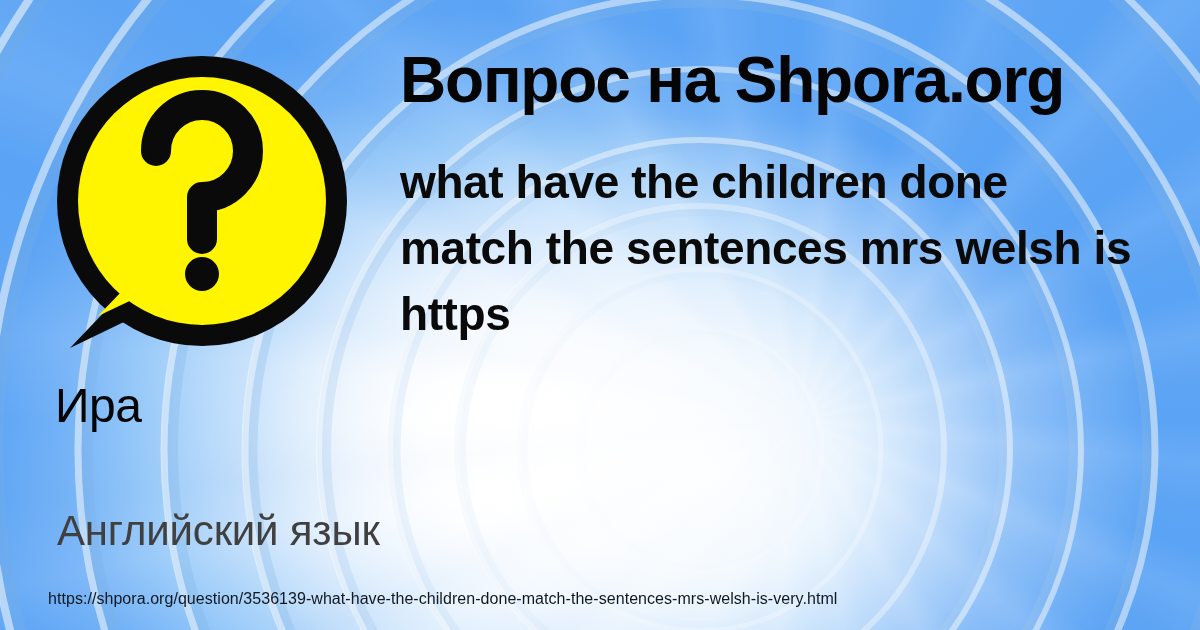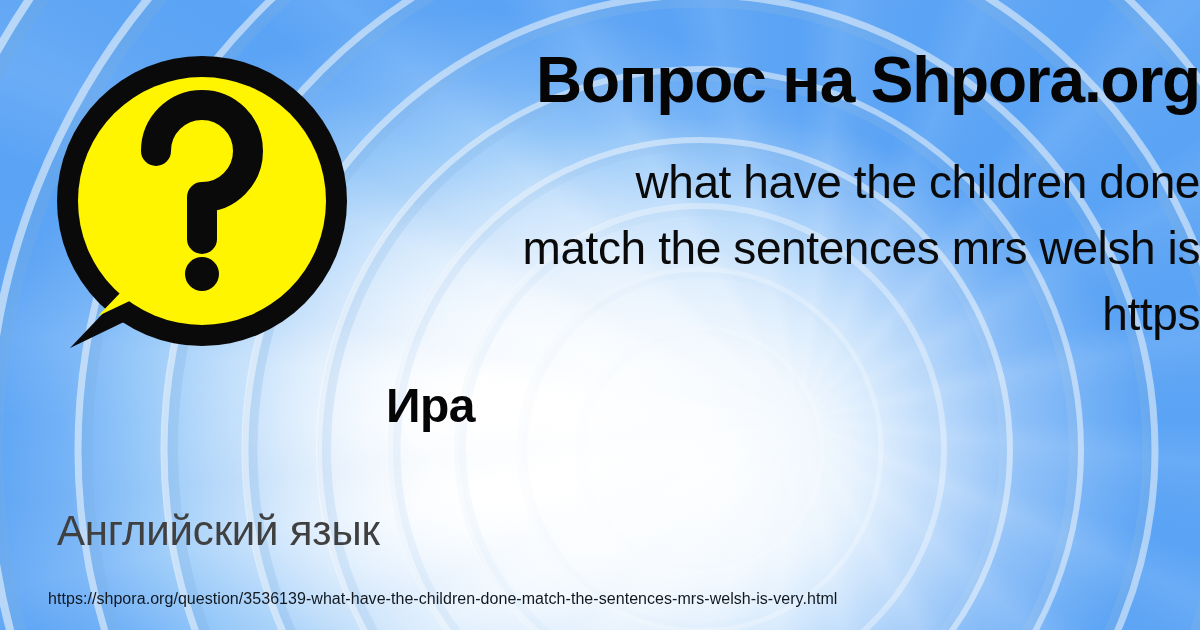--- a/index.html
+++ b/index.html
@@ -8,21 +8,20 @@
     background: #ffffff;
   }
 
   #card {
     position: relative;
     width: 1200px;
     height: 630px;
     overflow: hidden;
     font-family: "Liberation Sans", sans-serif;
     background: #6fb4f7;
-    text-align: right;
   }
 
   
   .bg-layer {
     position: absolute;
     inset: 0;
     overflow: hidden;
   }
 
   .bg-base {
@@ -158,35 +157,35 @@
     line-height: 1.0;
     white-space: nowrap;
   }
 
   #question {
     position: absolute;
     left: 400px;
     top: 150px;
     width: 800px;
     font-size: 46px;
-    font-weight: 400;
+    font-weight: 700;
     color: #0a0a0a;
     line-height: 1.43;
     letter-spacing: -0.4px;
     white-space: nowrap;
   }
   #question .qline { display: block; }
 
   #author {
     position: absolute;
     left: 55px;
     top: 378px;
     width: 420px;
     font-size: 48px;
-    font-weight: bold;
+    font-weight: normal;
     color: #050505;
     line-height: 1.17;
     letter-spacing: -0.5px;
   }
   #author .aline { display: block; }
 
   #subject {
     position: absolute;
     left: 57px;
     top: 508px;

